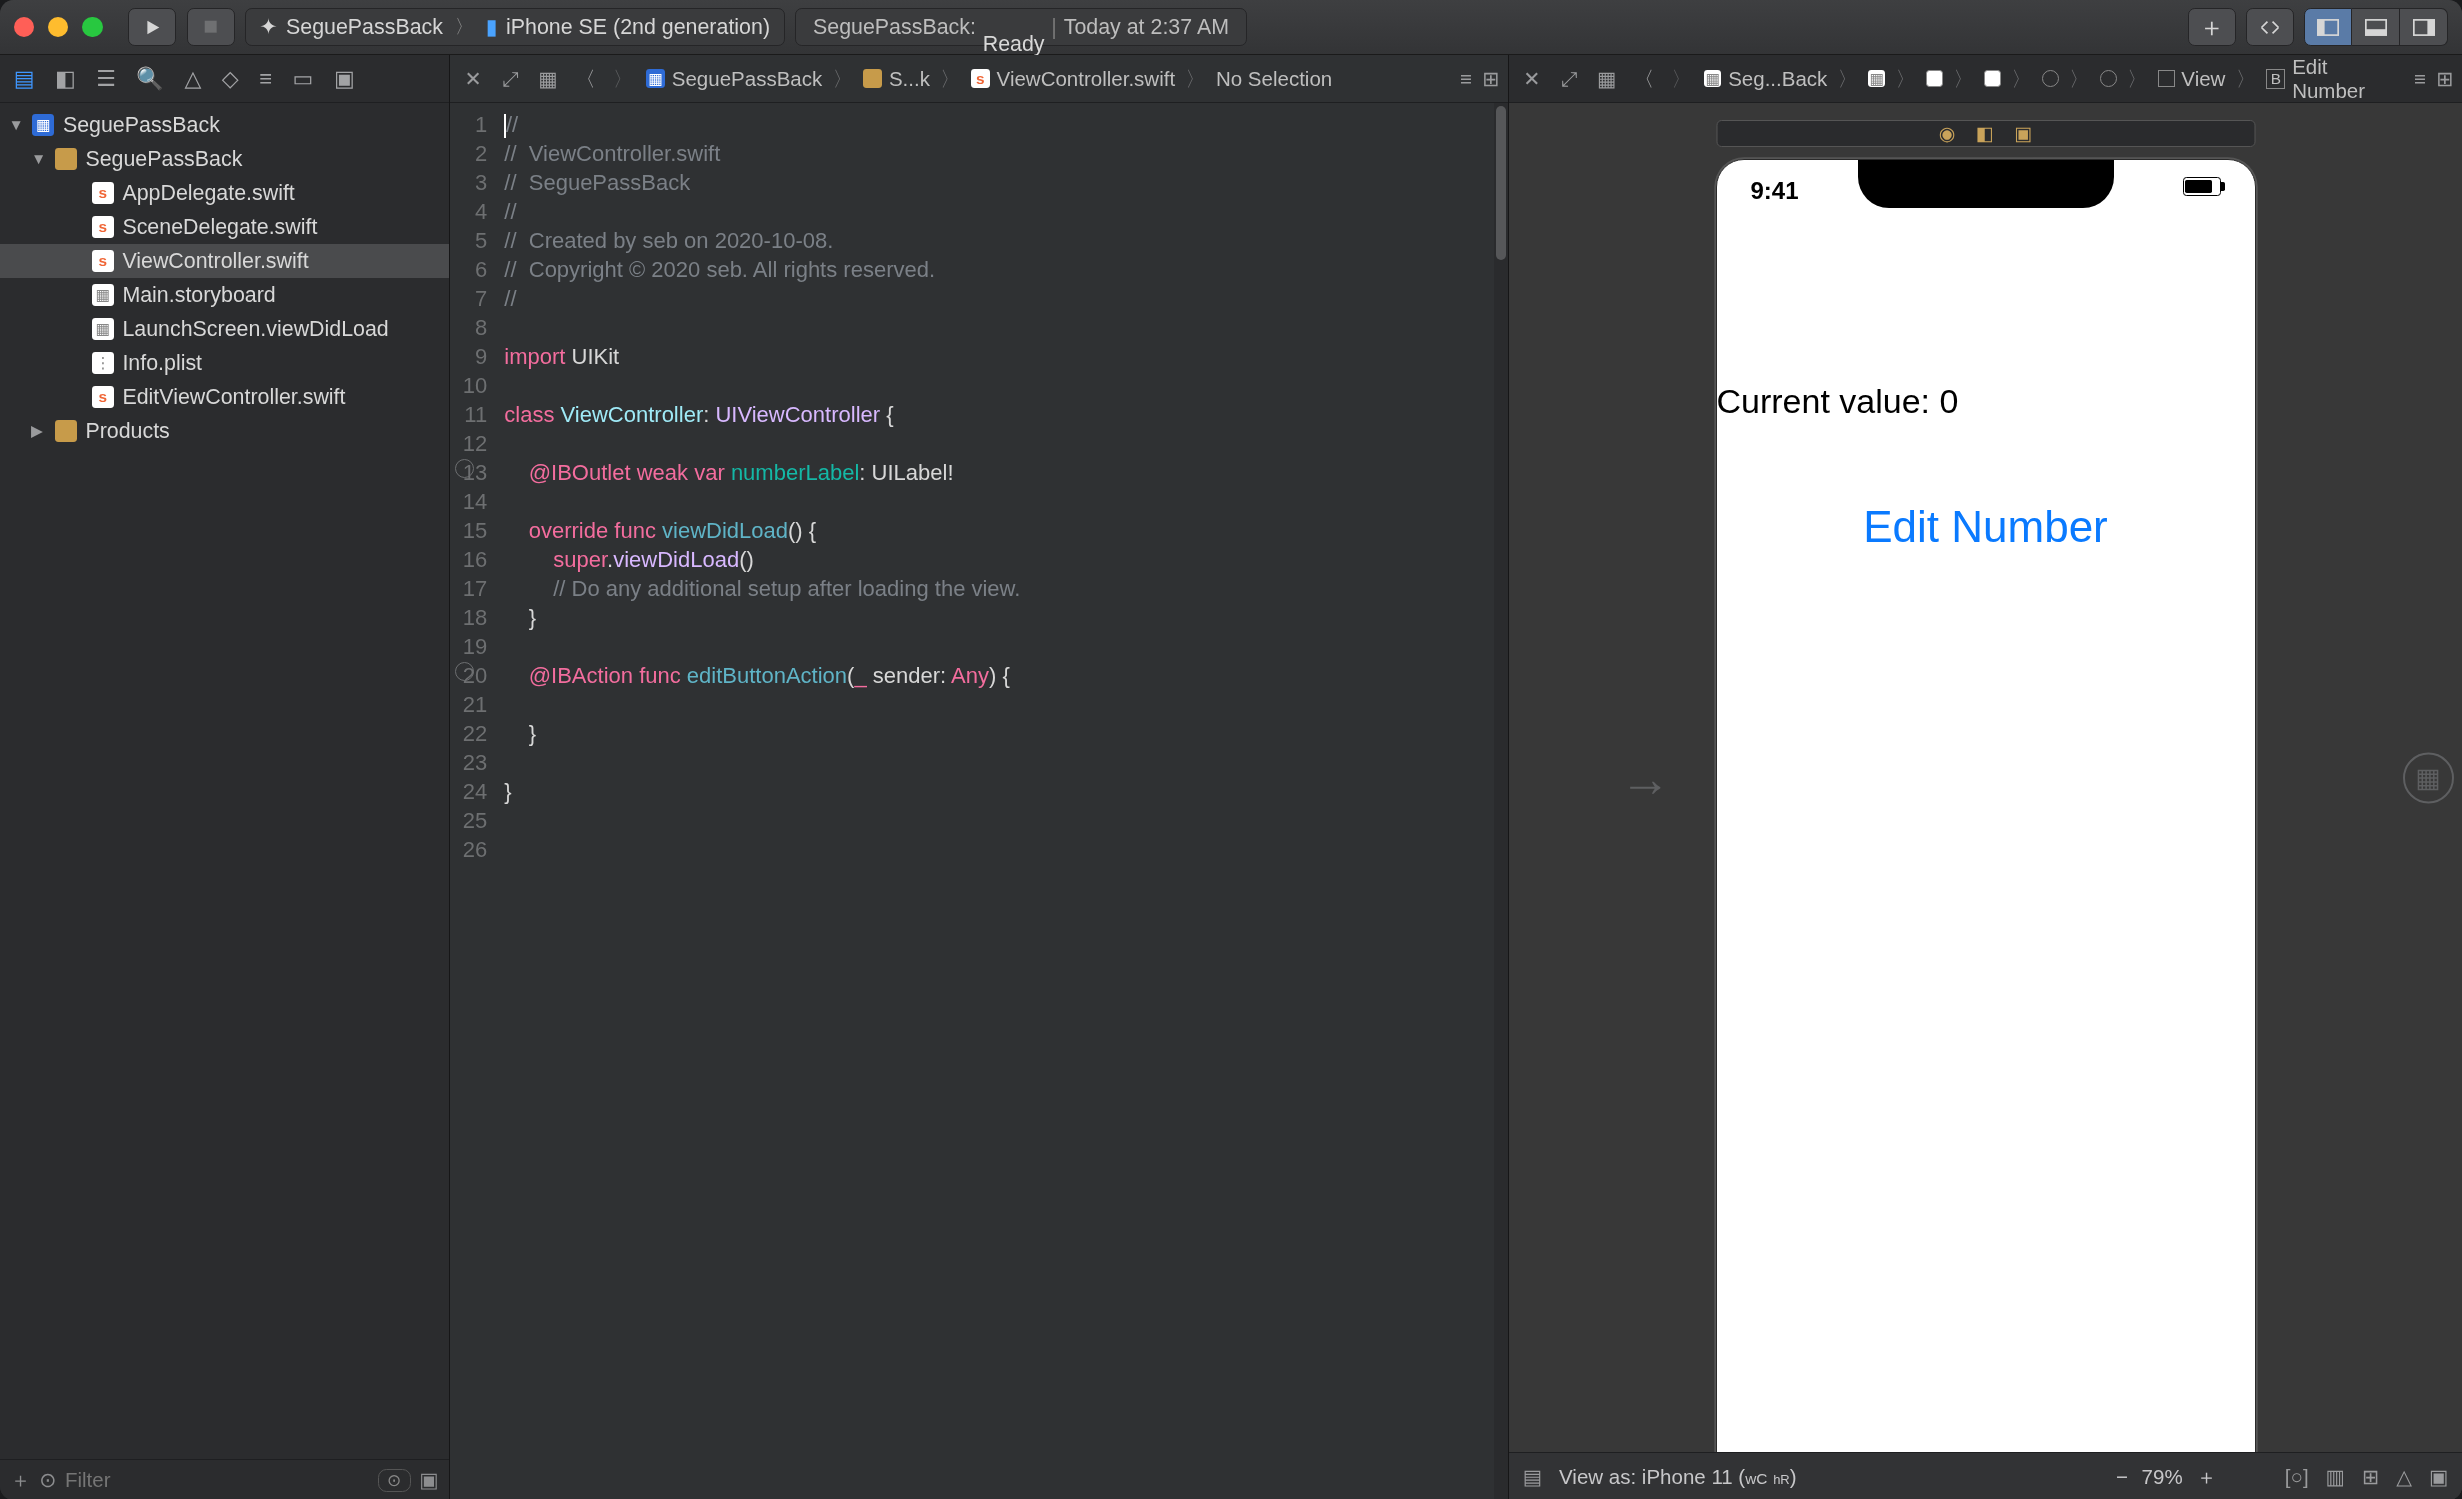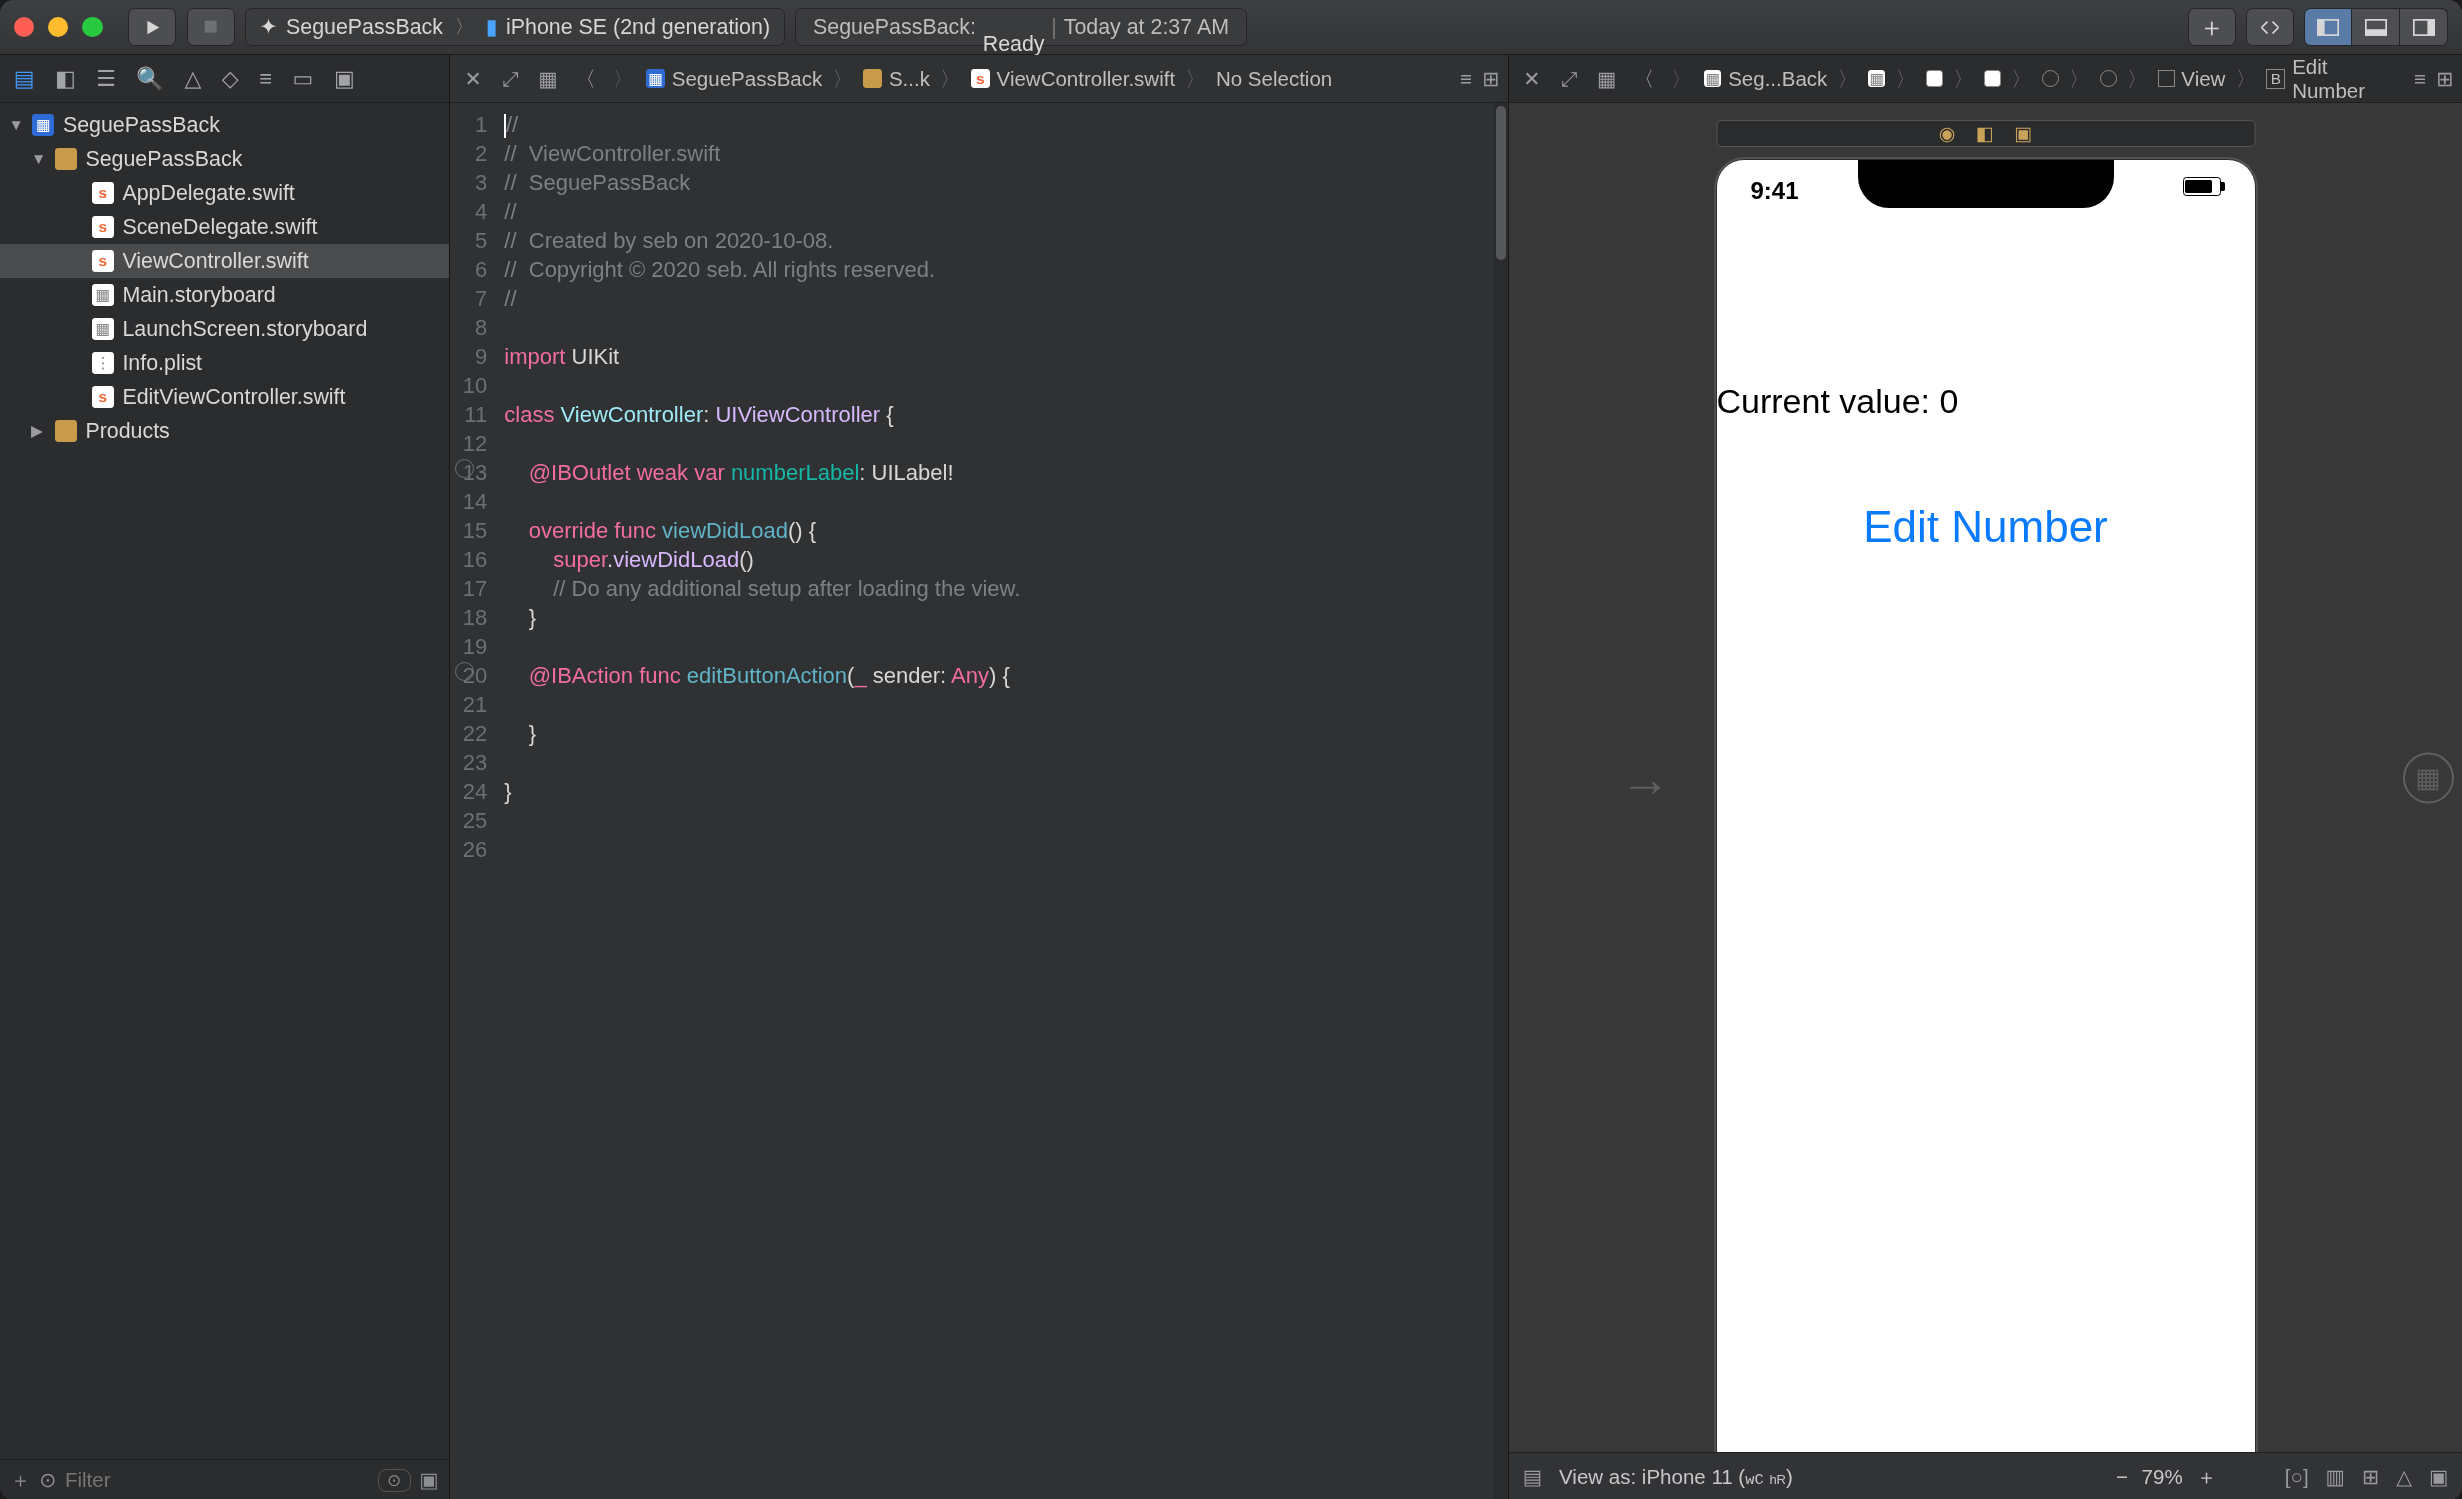--- a/index.html
+++ b/index.html
@@ -193,21 +193,21 @@
             <span>ViewController.swift</span>
           </div>
         <div class="node l3">
             <span class="disc"></span>
             <span class="fi sb">▦</span>
             <span>Main.storyboard</span>
           </div>
         <div class="node l3">
             <span class="disc"></span>
             <span class="fi sb">▦</span>
-            <span>LaunchScreen.storyboard</span>
+            <span>LaunchScreen.viewDidLoad</span>
           </div>
         <div class="node l3">
             <span class="disc"></span>
             <span class="fi plist">⋮</span>
             <span>Info.plist</span>
           </div>
         <div class="node l3">
             <span class="disc"></span>
             <span class="fi swift">s</span>
             <span>EditViewController.swift</span>
@@ -381,21 +381,21 @@
               </span>
           </div>
           <div class="label">Current value: 0</div>
           <div class="btn">Edit Number</div>
           <div class="home-ind"></div>
         </div>
       </div>
       <div class="ib-bottom">
         <span class="ic">▤</span>
         <span>
-          <span>View as: iPhone 11 (</span><span style="font-size:15.4px;font-family:Liberation Mono, monospace;">wC</span> <span style="font-size:13px;">hR</span><span>)</span>
+          <span>View as: iPhone 11 (</span><span style="font-size:15.4px;">wC</span> <span style="font-size:13px;">hR</span><span>)</span>
         </span>
         <div class="mid"></div>
         <div class="zoom">
           <span>−</span>
           <span>79%</span>
           <span>＋</span>
         </div>
         <div style="width:34px;"></div>
         <span class="ic">[○]</span>
         <span class="ic">▥</span>

